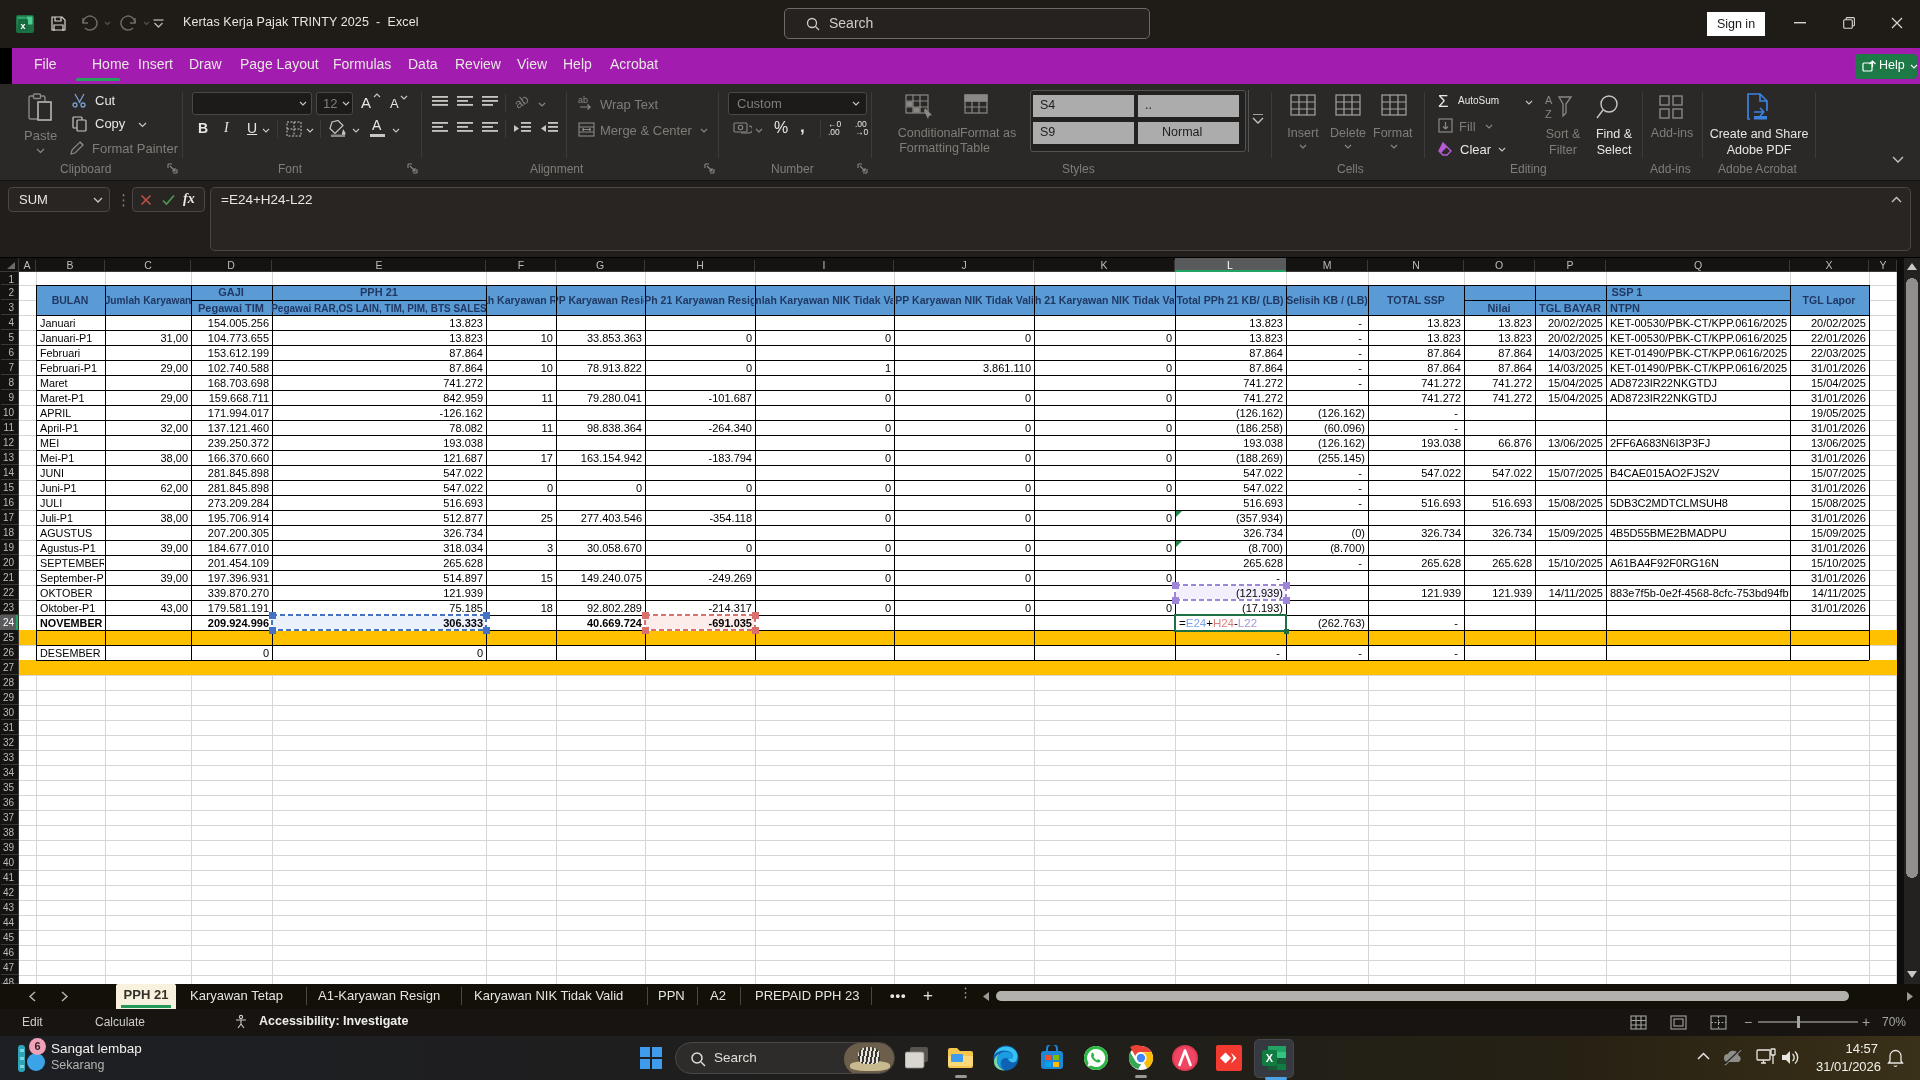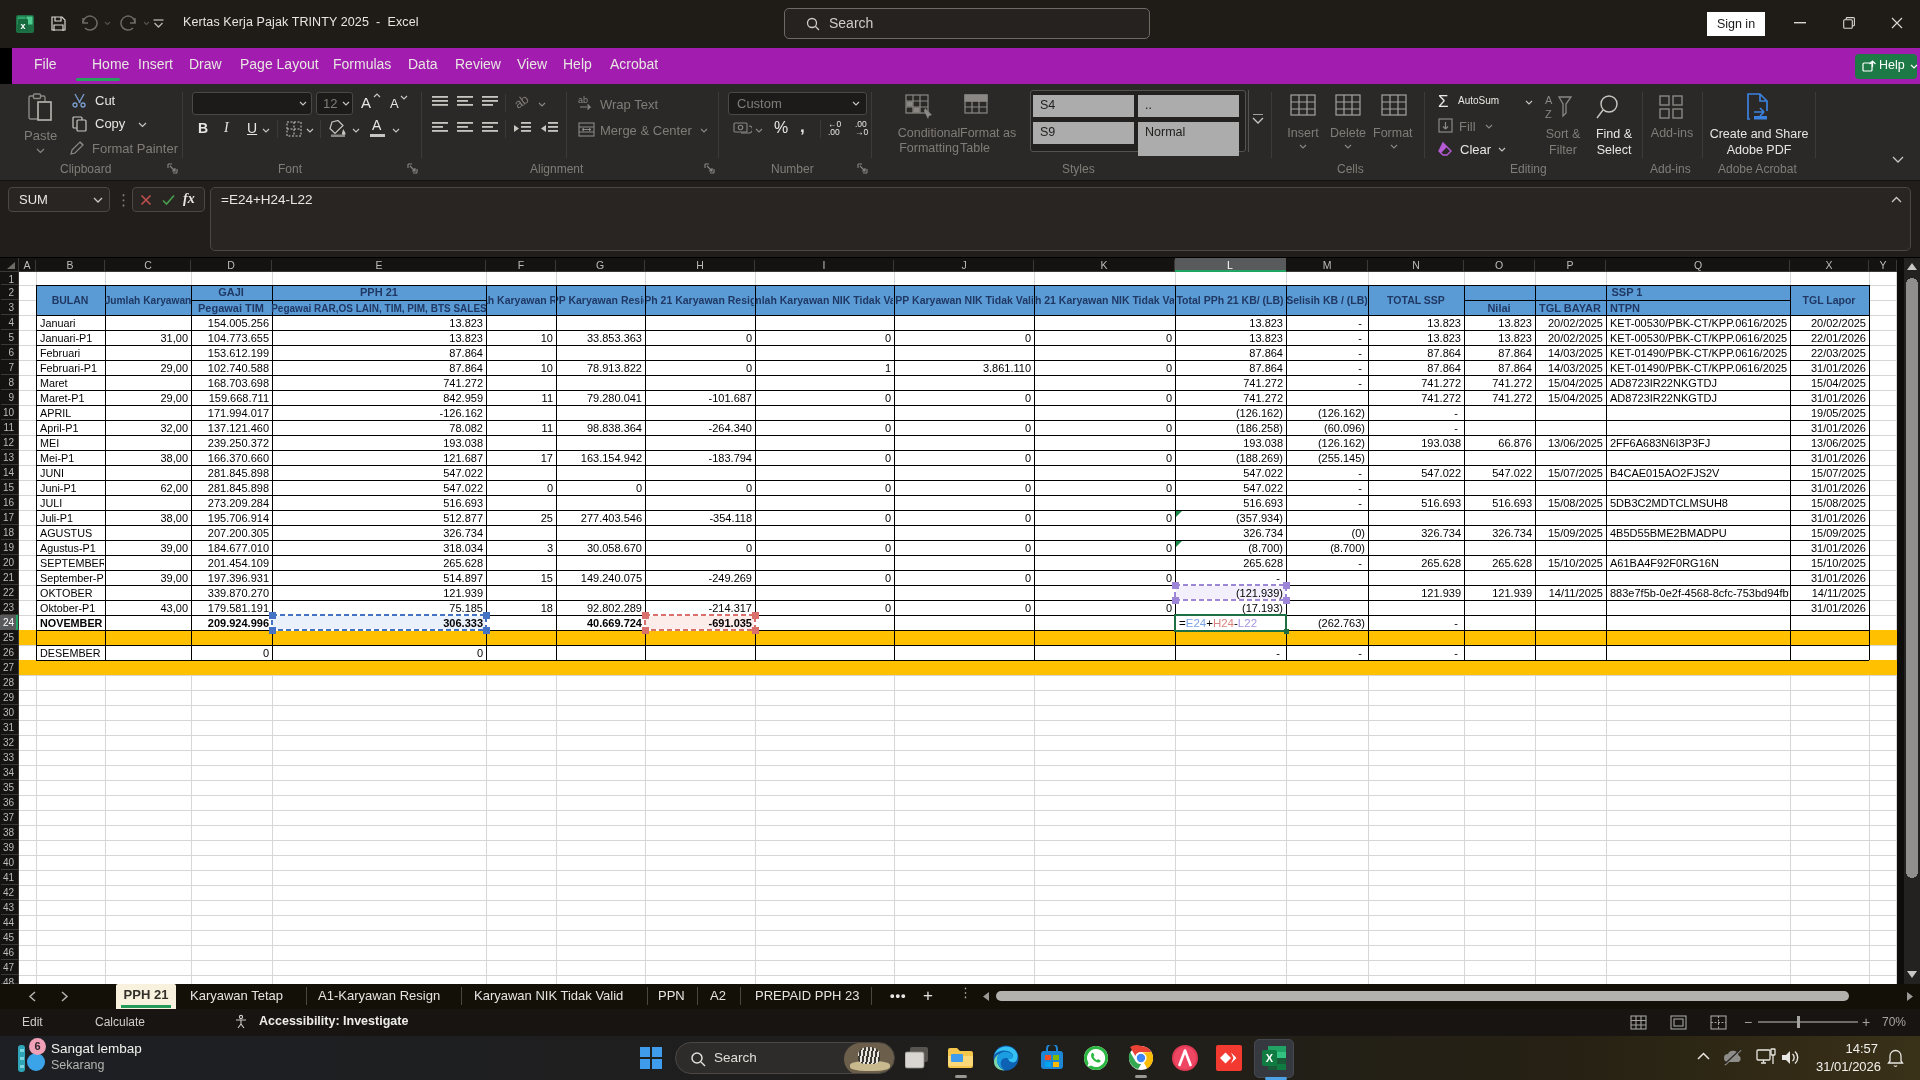--- a/index.html
+++ b/index.html
@@ -277,21 +277,21 @@
 <svg class="abs" style="left:964px;top:10px" width="30" height="26" viewBox="0 0 30 26" fill="none" stroke="#8a8784" stroke-width="1.2">
         <rect x="1" y="1" width="22" height="18"></rect>
         <path d="M1 7 h22 M8 1 v18 M15 1 v18 M1 13 h22"></path>
         <rect x="1" y="1" width="22" height="6" fill="#8a8784"></rect>
       </svg>
 <div class="abs dis" style="left:960px;top:42px;font-size:12.5px;text-align:left;width:62px;line-height:15px">Format as<br>Table</div>
 <div class="abs" style="left:1030px;top:6px;width:216px;height:62px;border:1px solid #56534f;border-radius:3px;background:#232120"></div>
 <div class="abs" style="left:1033px;top:11px;width:101px;height:22px;background:#acacac;color:#1f1e1d;font-size:12.5px;padding:3px 0 0 7px">S4</div>
 <div class="abs" style="left:1138px;top:11px;width:101px;height:22px;background:#acacac;color:#1f1e1d;font-size:12.5px;padding:3px 0 0 7px">..</div>
 <div class="abs" style="left:1033px;top:38px;width:101px;height:22px;background:#acacac;color:#1f1e1d;font-size:12.5px;padding:3px 0 0 7px">S9</div>
-<div class="abs" style="left:1138px;top:38px;width:101px;height:34px;background:#acacac;color:#1f1e1d;font-size:12.5px;padding:3px 0 0 7px">Normal</div>
+<div class="abs" style="left:1138px;top:38px;width:101px;height:22px;background:#acacac;color:#1f1e1d;font-size:12.5px;padding:3px 0 0 24px">Normal</div>
 <div class="abs" style="left:1248px;top:6px;width:1px;height:62px;background:#56534f"></div>
 <svg class="abs" style="left:1252px;top:30px" width="12" height="12" viewBox="0 0 12 12" fill="none" stroke="#c9c6c2" stroke-width="1.3">
         <path d="M1 1 h10 M1 5 l5 5 l5 -5" transform="translate(0,-1)"></path>
       </svg>
 <div class="abs dis" style="left:1062px;top:78px;font-size:12px">Styles</div>
 <div class="abs" style="left:1271px;top:8px;width:1px;height:66px;background:#3d3b38"></div>
 <svg class="abs" style="left:1288px;top:10px" width="30" height="26" viewBox="0 0 30 26" fill="none" stroke="#a5a29e" stroke-width="1.2">
         <rect x="3" y="1" width="24" height="20"></rect>
         <path d="M3 8 h24 M3 15 h24 M11 1 v20 M19 1 v20"></path>
       </svg>

